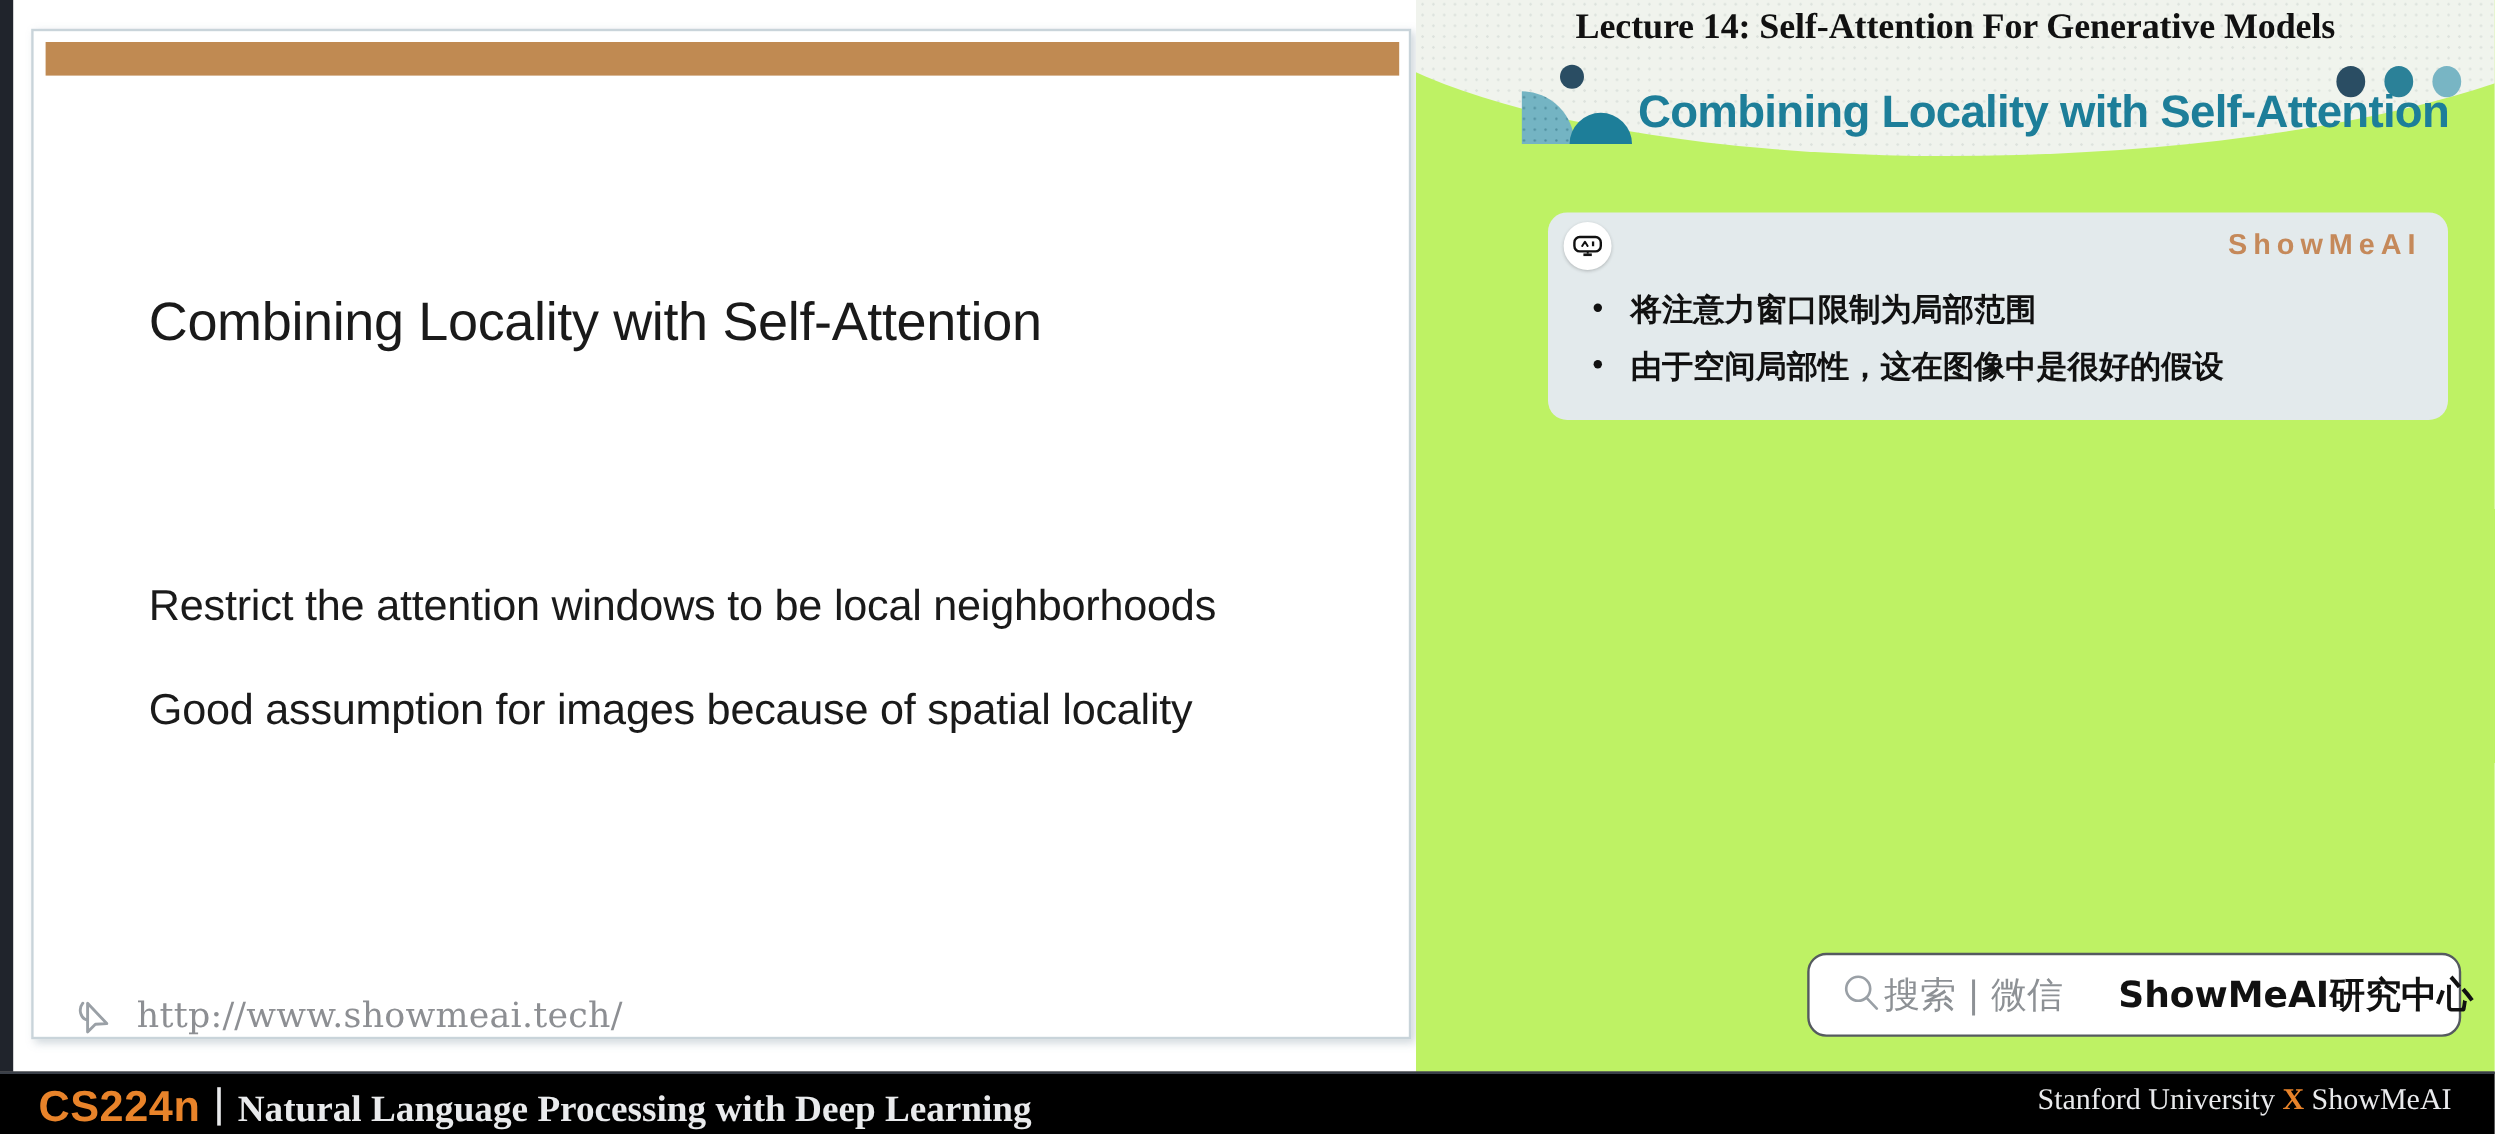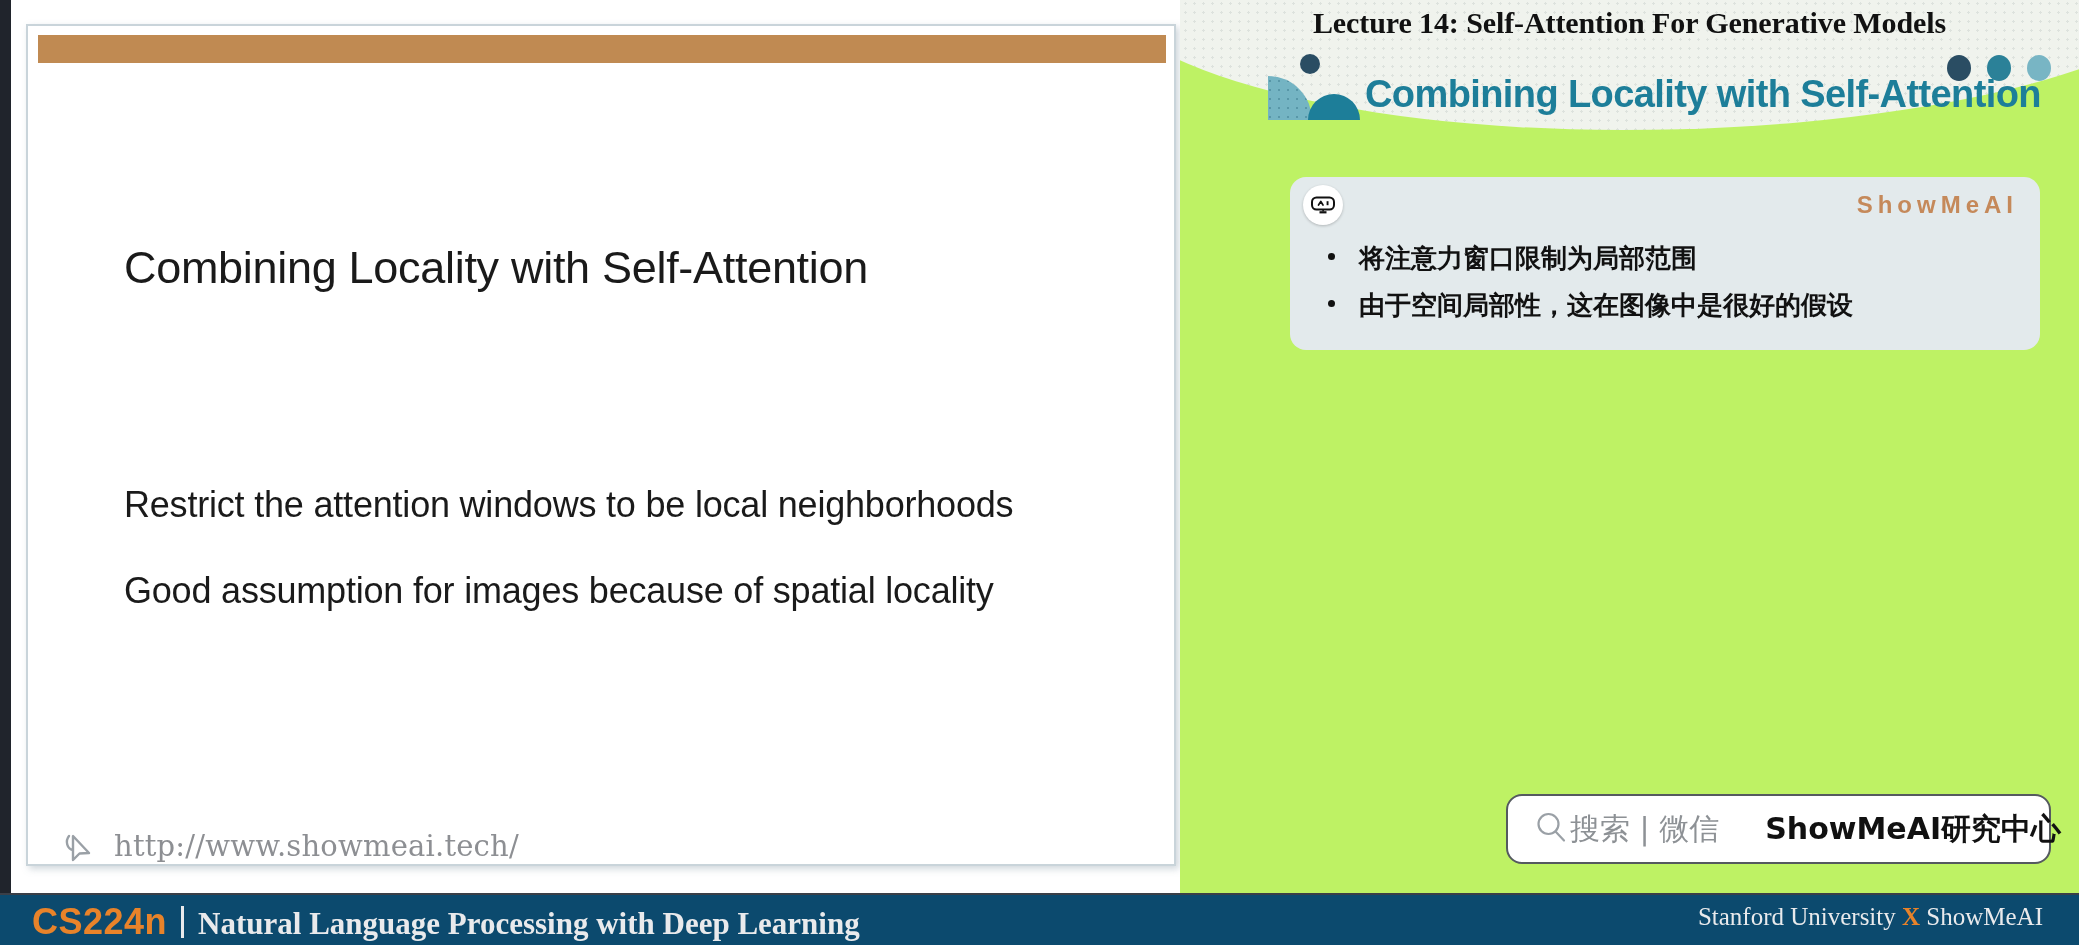--- a/index.html
+++ b/index.html
@@ -235,21 +235,21 @@
     font-family: "DejaVu Sans", sans-serif;
     white-space: nowrap;
     margin-left: 44px;
   }
 
   
   .footer {
     position: absolute;
     left: 0; bottom: 0;
     width: 2079px; height: 52px;
-    background: #0c4a6e;
+    background: #000000;
   }
   .footer-top-rule {
     position: absolute;
     left: 0; top: 0;
     width: 2079px; height: 2px;
     background: #3a3f48;
   }
   .footer-left {
     position: absolute;
     left: 32px; top: 8px;

